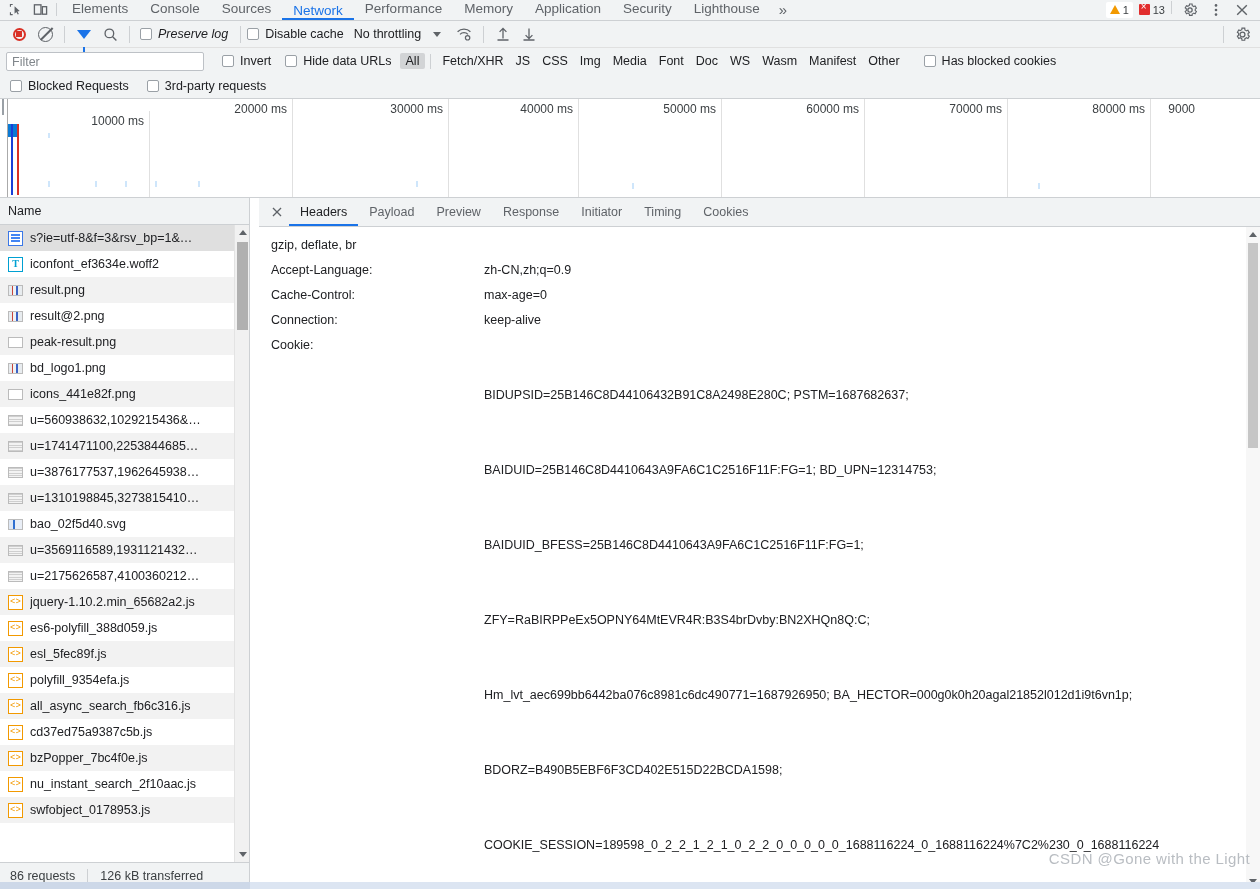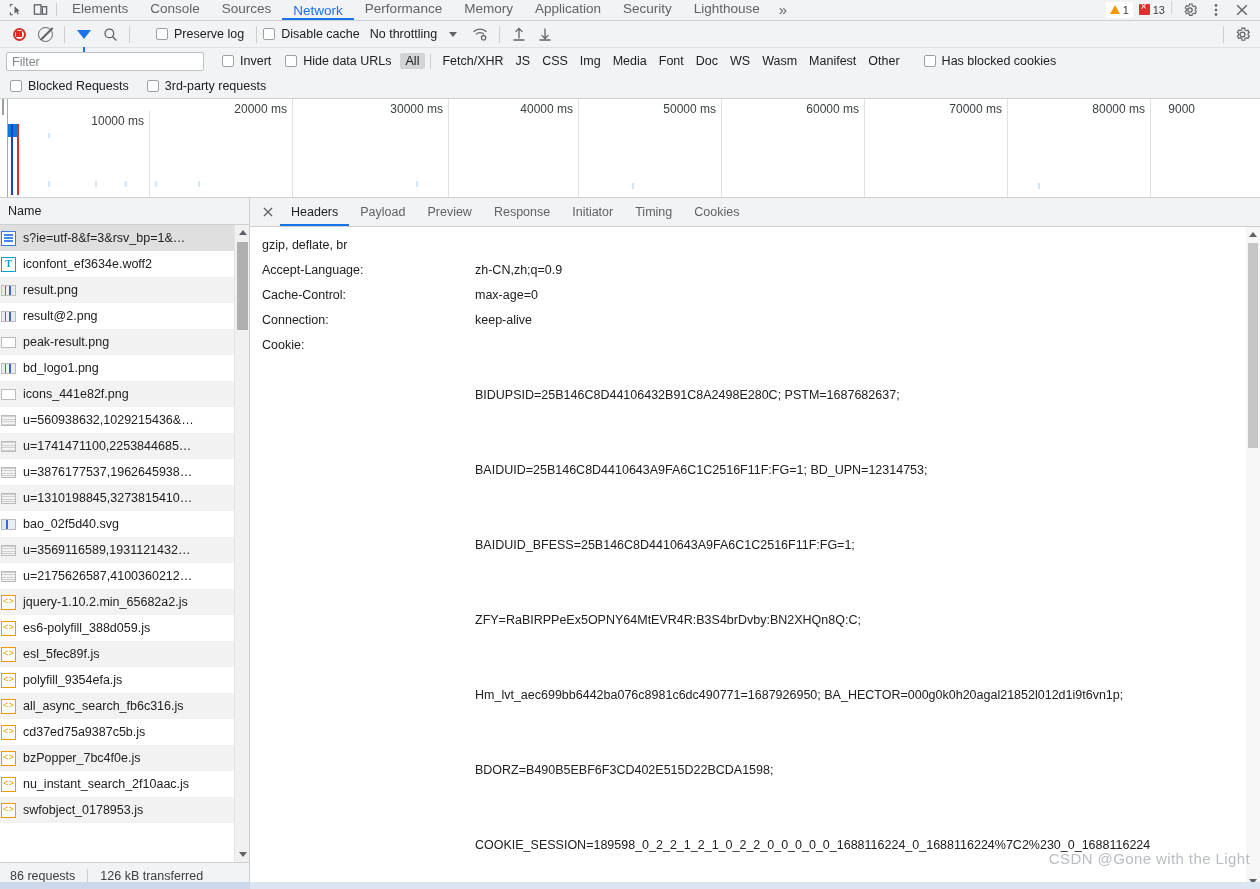--- a/index.html
+++ b/index.html
@@ -88,29 +88,29 @@
   .ov-left-handle::before { content:""; position:absolute; left:2px; top:0; width:2px; height:16px; background:#9aa0a6;}
   .ov-grid { flex: 1; position: relative; }
   .ov-cell { position: absolute; top: 0; bottom: 0; border-right: 1px solid #e0e0e0; }
   .ov-label { position: absolute; top: 3px; right: 5px; font-size: 12px; color: #3c4043; white-space: nowrap; }
   .ov-bluebar { position: absolute; left: 0; top: 25px; width: 11px; height: 13px; background: #0b7ad4; }
   .ov-blueline { position: absolute; left: 3px; top: 25px; width: 2px; bottom: 2px; background: #1a3fd8; }
   .ov-redline { position: absolute; left: 9px; top: 25px; width: 2px; bottom: 2px; background: #d93025; }
   .ov-tick { position: absolute; width: 2px; height: 6px; background: #cfe6fb; }
 
   
-  .split { flex: 1 1 auto; display: flex; min-height: 0; position: relative; }
+  .split { flex: 1 1 auto; display: flex; min-height: 0; position: relative; gap: 9px; }
 
   
   .sidebar { width: 250px; flex: 0 0 250px; display: flex; flex-direction: column;
              border-right: 1px solid #cdd0d3; min-height: 0; background: #fff; }
   .sb-head { height: 27px; display: flex; align-items: center; padding-left: 8px;
              font-size: 12.5px; color: #202124; background: #f1f3f4; border-bottom: 1px solid #cdd0d3; }
   .sb-list { flex: 1 1 auto; overflow: hidden; position: relative; }
-  .row { height: 26px; display: flex; align-items: center; padding-left: 1px; gap: 7px;
+  .row { height: 26px; display: flex; align-items: center; padding-left: 8px; gap: 7px;
          font-size: 12.5px; color: #202124; white-space: nowrap; }
   .row:nth-child(odd) { background: #f2f2f2; }
   .row.sel { background: #dfdfdf; }
   .row .nm { overflow: hidden; text-overflow: ellipsis; }
   .fic { width: 15px; height: 15px; flex: 0 0 15px; position: relative; }
   .fic.doc { border: 1.3px solid #3b78e7; background: #fff; }
   .fic.doc::after { content:""; position:absolute; left:2px; top:2px; right:2px; bottom:2px;
                     background: repeating-linear-gradient(#4285f4 0 2px, #fff 2px 3.2px); }
   .fic.font { border: 1.5px solid #00a0d2; background:#fff; color:#00a0d2; font-size:10px;
               font-weight:bold; text-align:center; line-height:12px; font-family:"Liberation Serif",serif;}
@@ -232,21 +232,21 @@
     <div class="tool-btn">
       <span class="funnel"></span>
     </div>
     <div class="tool-btn">
       <svg width="15" height="15" viewBox="0 0 16 16">
           <circle cx="6.8" cy="6.8" r="4.6" fill="none" stroke="#5f6368" stroke-width="1.4"></circle>
           <path d="M10.3 10.3l4 4" stroke="#5f6368" stroke-width="1.5"></path>
         </svg>
     </div>
     <div class="sep"></div>
-    <label class="cbline" style="margin-left:20px;">
+    <label class="cbline" style="margin-left:4px;font-style:italic;">
       <span class="cbx"></span>
       <span>Preserve log</span>
     </label>
     <div class="sep" style="margin-left:12px;"></div>
     <label class="cbline">
       <span class="cbx"></span>
       <span>Disable cache</span>
     </label>
     <div class="throttle">No throttling</div>
     <span class="caret"></span>

